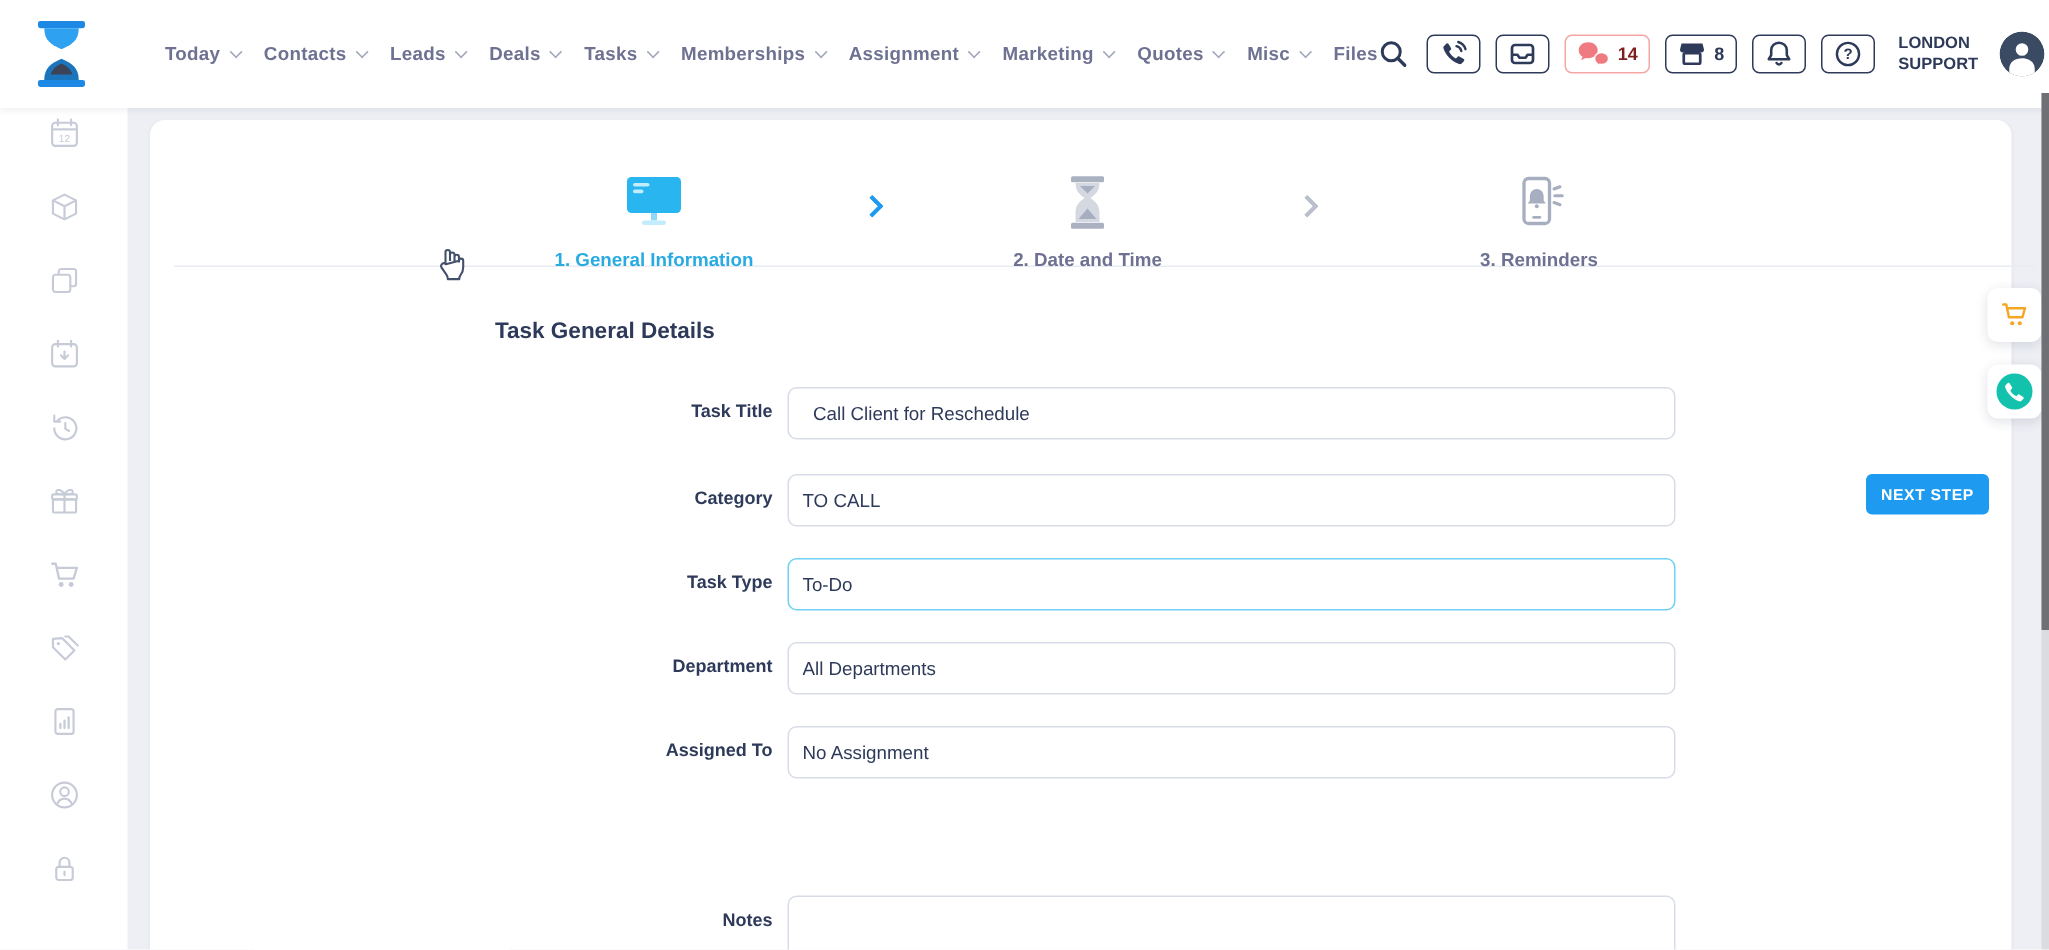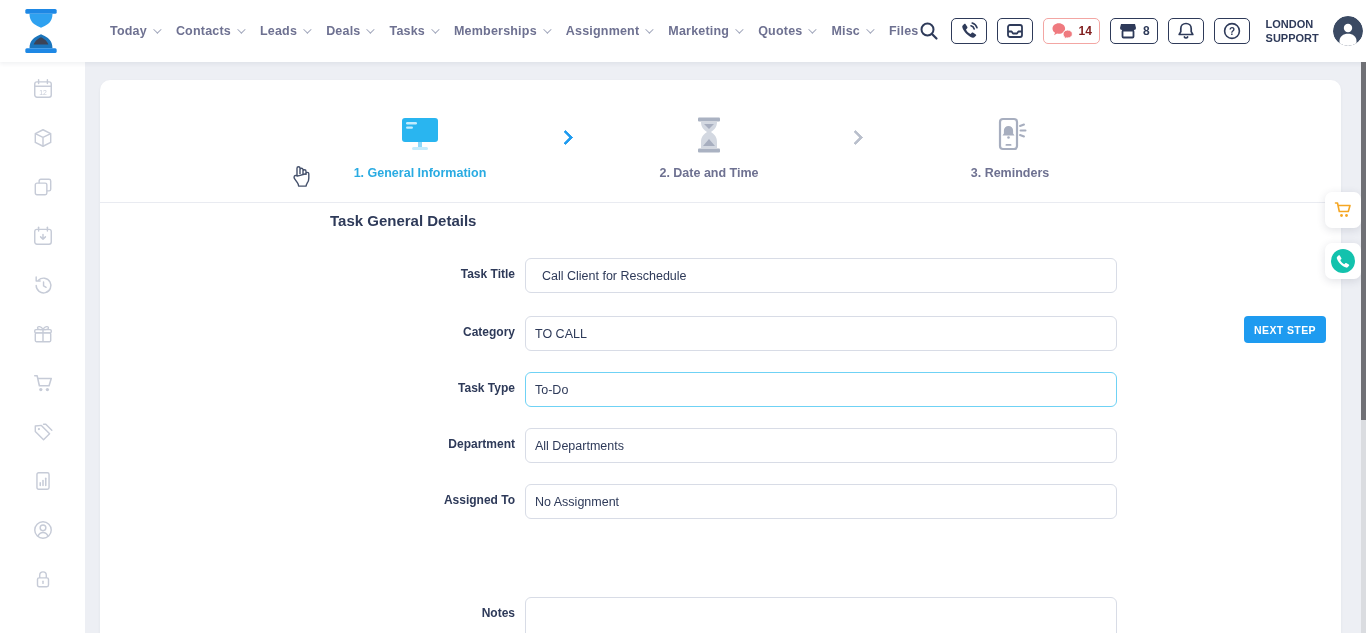--- a/index.html
+++ b/index.html
@@ -4,21 +4,21 @@
 <style>
   * { margin:0; padding:0; box-sizing:border-box; }
   html,body { width:1366px; height:633px; overflow:hidden; }
   body {
     font-family:"Liberation Sans","DejaVu Sans",sans-serif;
     background:#edeff4; position:relative; color:#2e3a59;
   }
 
   
   .topbar {
-    position:absolute; left:0; top:0; width:1366px; height:62px;
+    position:absolute; left:0; top:0; width:1366px; height:72px;
     background:#ffffff; display:flex; align-items:center;
     box-shadow:0 2px 4px rgba(40,50,80,.07); z-index:30; padding:0 22px 0 20px;
   }
   .logo { width:42px; height:46px; flex:0 0 auto; }
   .mainnav { display:flex; align-items:center; gap:17px; margin-left:48px; }
   .nav-item { display:flex; align-items:center; gap:6px; cursor:pointer; }
   .nav-item .lbl { font-size:12.5px; font-weight:600; color:#6e7191; letter-spacing:.2px; }
   .chev {
     width:6px; height:6px; border-right:1.6px solid #a0a6bb; border-bottom:1.6px solid #a0a6bb;
     transform:rotate(45deg) translateY(-2px); display:inline-block;
@@ -44,21 +44,21 @@
     padding-top:16px; gap:27px; z-index:20;
   }
   .side-ic { width:22px; height:22px; cursor:pointer; }
 
   
   .card {
     position:absolute; left:100px; top:80px; width:1241px; height:570px;
     background:#ffffff; border-radius:10px; box-shadow:0 1px 3px rgba(40,50,80,.06);
     z-index:5;
   }
-  .wizard { position:absolute; left:0; top:0; width:100%; height:123px; border-bottom:1px solid #e9ebf1; }
+  .wizard { position:absolute; left:16px; top:0; width:100%; height:98px; border-bottom:1px solid #e9ebf1; }
   .step { position:absolute; top:36px; transform:translateX(-50%); text-align:center; width:230px; cursor:pointer; }
   .step .s-icon { height:38px; display:flex; justify-content:center; align-items:center; }
   .step .s-label { margin-top:12px; font-size:12.5px; font-weight:600; color:#6e7191; }
   .step.active .s-label { color:#29abe2; }
   .step-chev { position:absolute; top:52px; width:11px; height:11px;
     border-right:3px solid #b9bfcc; border-bottom:3px solid #b9bfcc; border-radius:1px;
     transform:rotate(-45deg); }
   .step-chev.blue { border-color:#1e9bf0; }
 
   .form-title { position:absolute; left:230px; top:132px; font-size:15px; font-weight:700; color:#2e3a59; }

